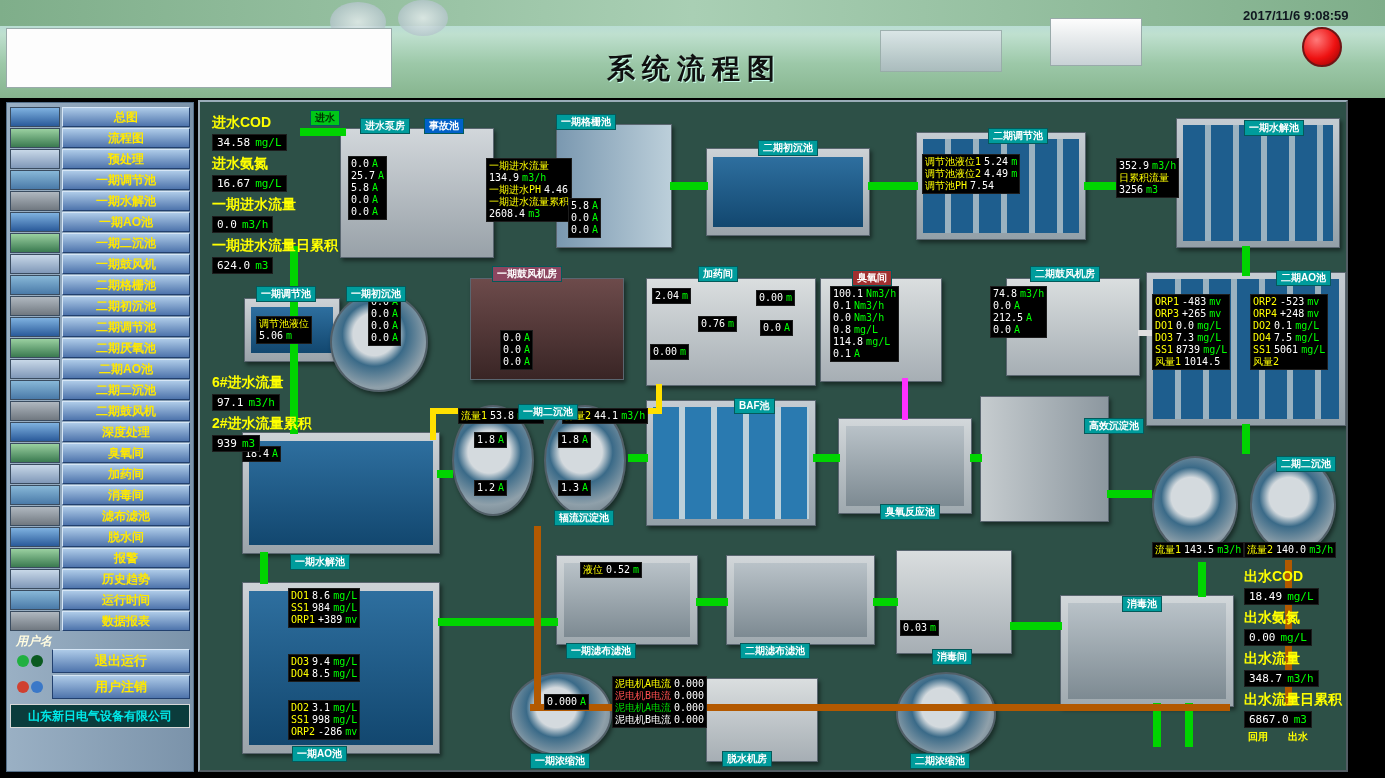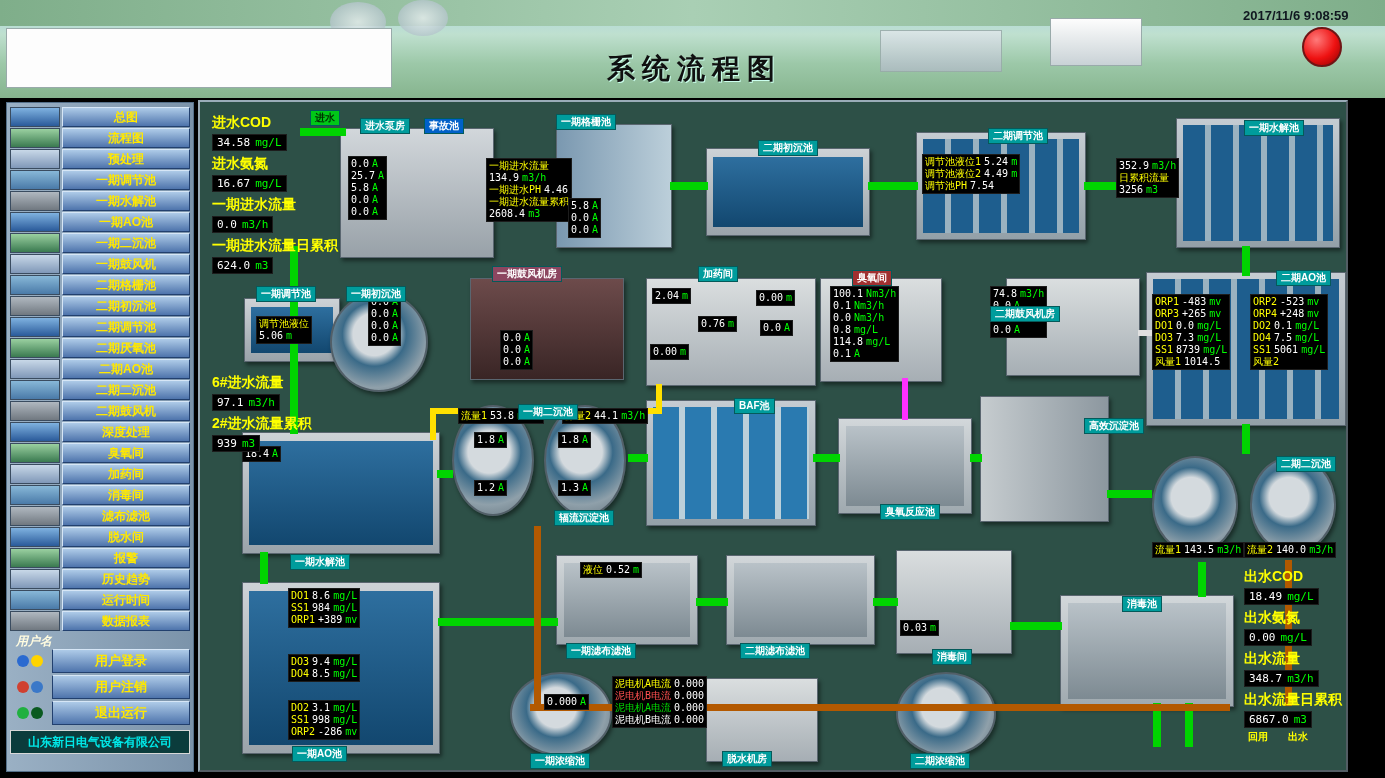--- a/index.html
+++ b/index.html
@@ -189,38 +189,31 @@
       </div>
       <div class="side-row">
         <div class="thumb" style="background: linear-gradient(rgb(176, 184, 192), rgb(112, 120, 128));"></div>
         <div class="side-btn">数据报表</div>
       </div>
     </div>
   <div id="username-label">用户名</div>
   <div id="auth-list">
       <div class="auth-row">
         <div class="auth-icon">
-          <div class="dot" style="background: rgb(42, 106, 208);"></div>
-          <div class="dot" style="background: rgb(255, 212, 0);"></div>
+          <div class="dot" style="background: rgb(32, 176, 64);"></div>
+          <div class="dot" style="background: rgb(10, 90, 32);"></div>
         </div>
-        <div class="auth-btn">用户登录</div>
+        <div class="auth-btn">退出运行</div>
       </div>
       <div class="auth-row">
         <div class="auth-icon">
           <div class="dot" style="background: rgb(208, 64, 48);"></div>
           <div class="dot" style="background: rgb(58, 120, 200);"></div>
         </div>
         <div class="auth-btn">用户注销</div>
-      </div>
-      <div class="auth-row">
-        <div class="auth-icon">
-          <div class="dot" style="background: rgb(32, 176, 64);"></div>
-          <div class="dot" style="background: rgb(10, 90, 32);"></div>
-        </div>
-        <div class="auth-btn">退出运行</div>
       </div>
     </div>
   <div id="company-bar">山东新日电气设备有限公司</div>
 </div>
 
 <div id="diagram">
     <div class="equip pumphouse" style="left: 140px; top: 26px; width: 152px; height: 128px;"></div>
     <div class="equip cabinet" style="left: 356px; top: 22px; width: 114px; height: 122px;"></div>
     <div class="equip tankblue" style="left: 506px; top: 46px; width: 162px; height: 86px;"></div>
     <div class="equip bluecells" style="left: 716px; top: 30px; width: 168px; height: 106px;"></div>
@@ -280,21 +273,21 @@
     <div class="tag" style="left: 224px; top: 16px; background: rgb(0, 96, 200);">事故池</div>
     <div class="tag" style="left: 356px; top: 12px;">一期格栅池</div>
     <div class="tag" style="left: 558px; top: 38px;">二期初沉池</div>
     <div class="tag" style="left: 788px; top: 26px;">二期调节池</div>
     <div class="tag" style="left: 1044px; top: 18px;">一期水解池</div>
     <div class="tag" style="left: 56px; top: 184px;">一期调节池</div>
     <div class="tag" style="left: 146px; top: 184px;">一期初沉池</div>
     <div class="tag" style="left: 292px; top: 164px; background: rgb(140, 70, 96);">一期鼓风机房</div>
     <div class="tag" style="left: 498px; top: 164px;">加药间</div>
     <div class="tag" style="left: 652px; top: 168px; background: rgb(160, 48, 48);">臭氧间</div>
-    <div class="tag" style="left: 790px; top: 164px; margin-top: 40px;">二期鼓风机房</div>
+    <div class="tag" style="left: 830px; top: 164px;">二期鼓风机房</div>
     <div class="tag" style="left: 1076px; top: 168px;">二期AO池</div>
     <div class="tag" style="left: 318px; top: 302px;">一期二沉池</div>
     <div class="tag" style="left: 534px; top: 296px;">BAF池</div>
     <div class="tag" style="left: 884px; top: 316px;">高效沉淀池</div>
     <div class="tag" style="left: 1076px; top: 354px;">二期二沉池</div>
     <div class="tag" style="left: 90px; top: 452px;">一期水解池</div>
     <div class="tag" style="left: 354px; top: 408px;">辐流沉淀池</div>
     <div class="tag" style="left: 680px; top: 402px;">臭氧反应池</div>
     <div class="tag" style="left: 366px; top: 541px;">一期滤布滤池</div>
     <div class="tag" style="left: 540px; top: 541px;">二期滤布滤池</div>

